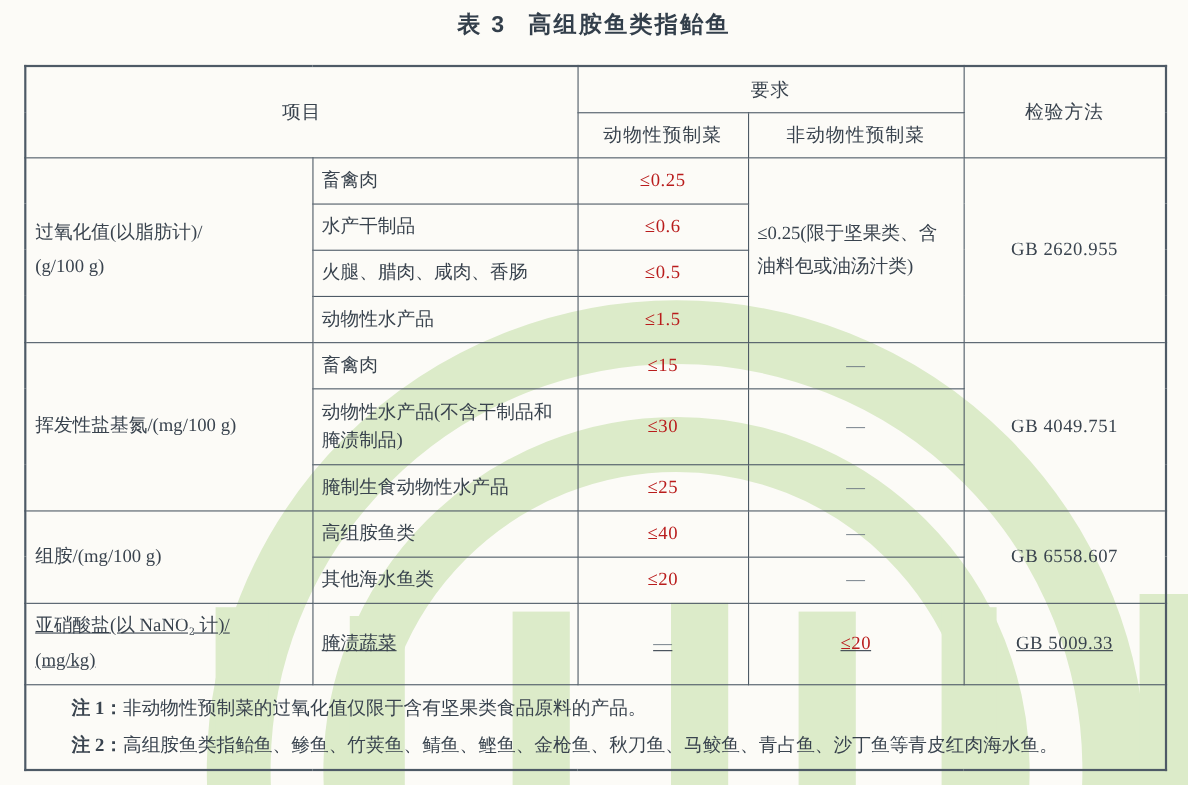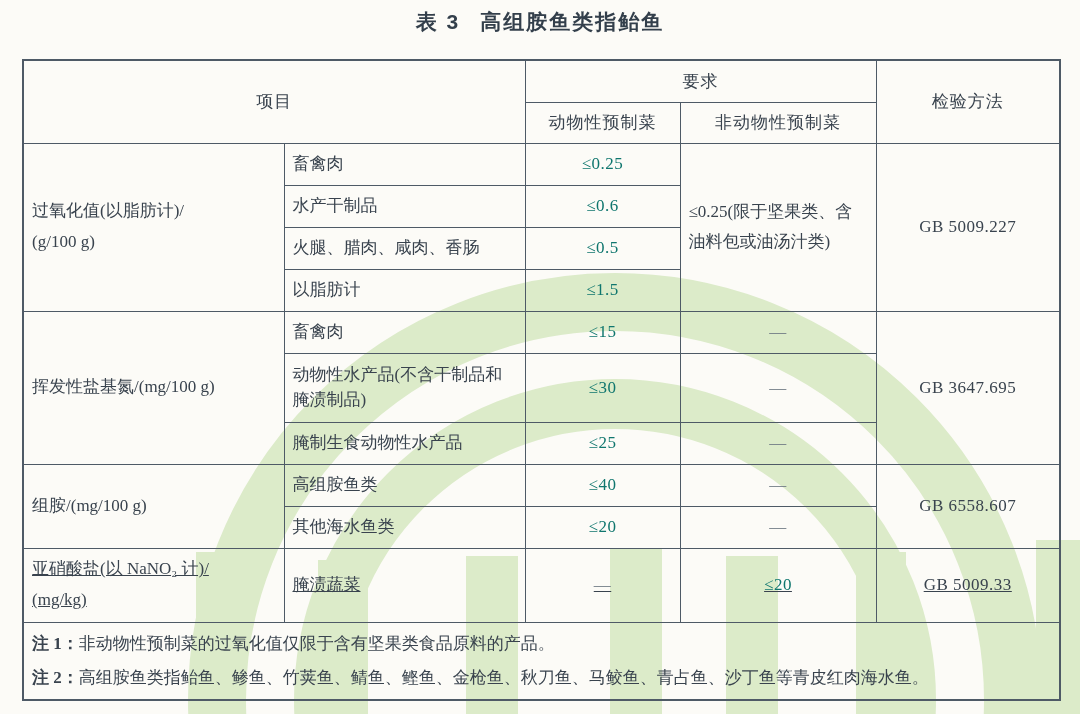--- a/index.html
+++ b/index.html
@@ -27,26 +27,26 @@
     padding:4px 8px;
     font-size:17px;
     vertical-align:middle;
     background:transparent;
   }
   tr.hA { height:42px; } tr.hB { height:41px; }
   tr.h  { height:42px; } tr.h6 { height:69px; } tr.h10 { height:74px;text-decoration:underline; }
   .hdr { text-align:center; letter-spacing:1px; }
   .item-cell { padding-left:18px; line-height:1.8; }
   .sub-cell  { padding-left:13px; line-height:1.45; }
-  .val  { text-align:center; color:#0f766e; letter-spacing:0.5px; }
+  .val  { text-align:center; color:#b91c1c; letter-spacing:0.5px; }
   .dash { color:#6e7984; }
   .method { text-align:center; letter-spacing:0.5px; }
   .req-wrap { text-align:left; line-height:1.75; padding:0 4px; }
   .notes-cell { padding:9px 12px 11px 46px; line-height:2.0; font-size:16.5px; }
-  .note-line { white-space:nowrap; }
+  .note-line { white-space:nowrap;margin-left:33px; }
   .note-label { font-weight:bold; }
 </style>
 </head>
 <body>
 
 <svg class="watermark" width="1080" height="714" viewBox="0 0 1080 714">
   <g fill="#9ccb6e" stroke="#9ccb6e" opacity="0.33">
     <circle cx="615" cy="700" r="398" fill="none" stroke-width="58"></circle>
     <circle cx="615" cy="700" r="296" fill="none" stroke-width="50"></circle>
     <rect x="196" y="552" width="48" height="162" stroke="none"></rect>
@@ -84,43 +84,43 @@
     </tr>
 
     <tr class="h">
       <td class="item-cell" rowspan="4">
         <div>过氧化值(以脂肪计)/</div>
         <div>(g/100 g)</div>
       </td>
       <td class="sub-cell">畜禽肉</td>
       <td class="val">≤0.25</td>
       <td class="req-wrap" rowspan="4">≤0.25(限于坚果类、含油料包或油汤汁类)</td>
-      <td class="method" rowspan="4">GB 5009.227</td>
+      <td class="method" rowspan="4">GB 2620.955</td>
     </tr>
     <tr class="h">
       <td class="sub-cell">水产干制品</td>
       <td class="val">≤0.6</td>
     </tr>
     <tr class="h">
       <td class="sub-cell">火腿、腊肉、咸肉、香肠</td>
       <td class="val">≤0.5</td>
     </tr>
     <tr class="h">
-      <td class="sub-cell">以脂肪计</td>
+      <td class="sub-cell">动物性水产品</td>
       <td class="val">≤1.5</td>
     </tr>
 
     <tr class="h">
       <td class="item-cell" rowspan="3">
         <div>挥发性盐基氮/(mg/100 g)</div>
       </td>
       <td class="sub-cell">畜禽肉</td>
       <td class="val">≤15</td>
       <td class="val dash">—</td>
-      <td class="method" rowspan="3">GB 3647.695</td>
+      <td class="method" rowspan="3">GB 4049.751</td>
     </tr>
     <tr class="h6">
       <td class="sub-cell">动物性水产品(不含干制品和腌渍制品)</td>
       <td class="val">≤30</td>
       <td class="val dash">—</td>
     </tr>
     <tr class="h">
       <td class="sub-cell">腌制生食动物性水产品</td>
       <td class="val">≤25</td>
       <td class="val dash">—</td>

